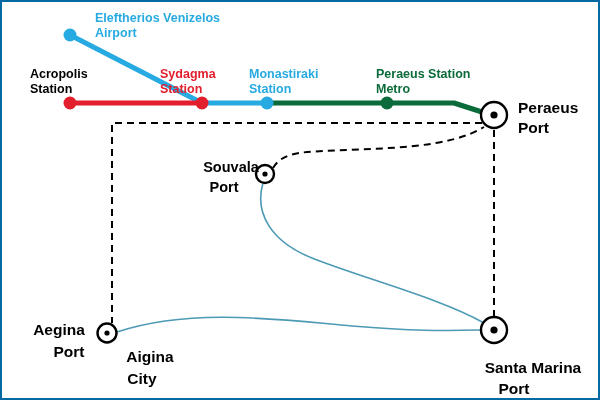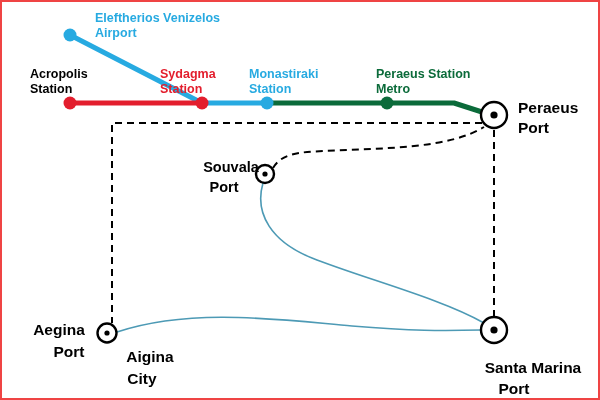--- a/index.html
+++ b/index.html
@@ -1,20 +1,20 @@
 <!DOCTYPE html>
 <html style="--metro-red: #e31e2d; --metro-cyan: #27aae1; --metro-green: #0b6b3a; --ferry-teal: #4d9ab5; --ink: #000000; --background: #ffffff;"><head>
 <meta charset="utf-8">
 <style>
   html,body{margin:0;padding:0;background:#fff;}
   .map{
     position:relative;
     width:600px;height:400px;
     box-sizing:border-box;
-    border:2px solid #ef4444;
+    border:2px solid #0369a1;
     background:var(--background,#ffffff);
     overflow:hidden;
   }
   svg{display:block;}
   text{
     font-family:"Liberation Sans","DejaVu Sans",sans-serif;
     font-weight:bold;
   }
   .t-sm{font-size:12.5px;}
   .t-md{font-size:14.5px;}

